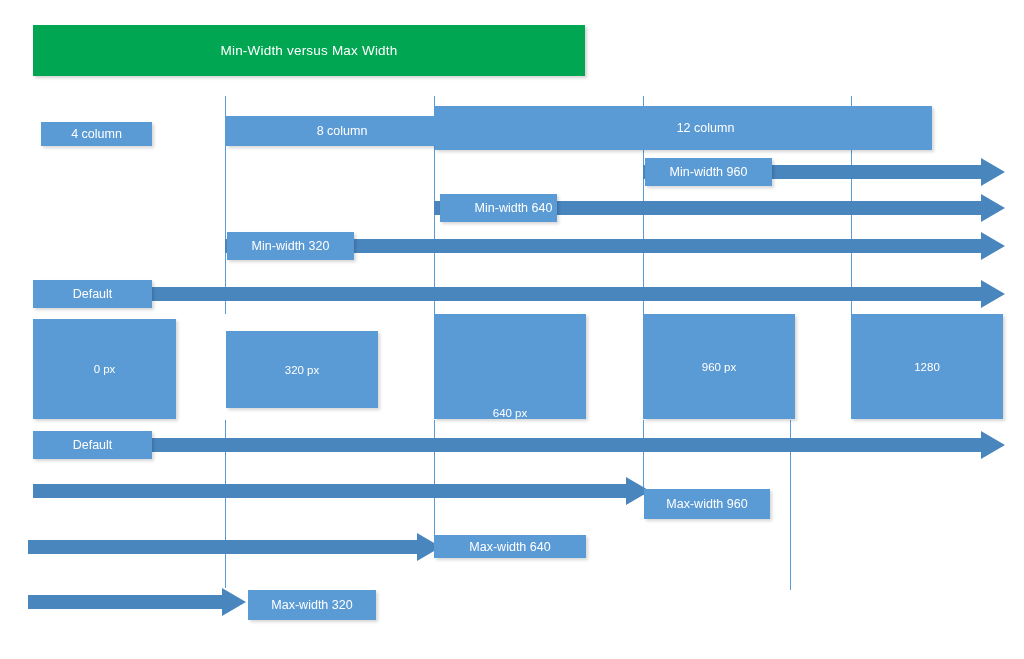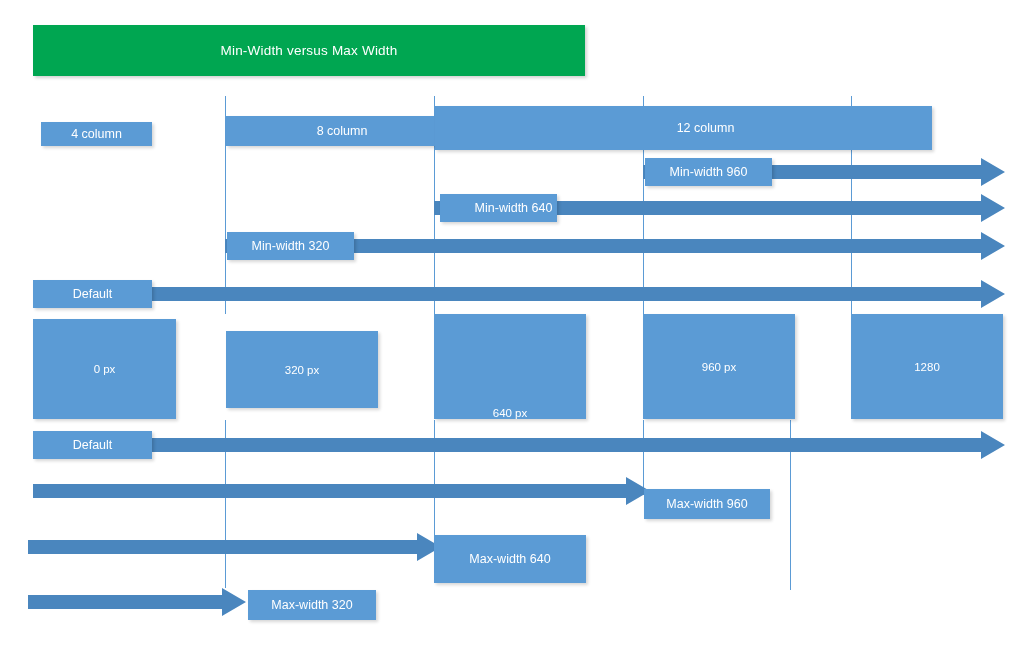--- a/index.html
+++ b/index.html
@@ -142,21 +142,21 @@
   </div>
   <div class="lbox" style="left:644px;top:489px;width:126px;height:30px;">
     <span>Max-width 960</span>
   </div>
 
   <div class="arrow" style="left:28px;top:533px;width:413px;height:28px;">
     <svg viewBox="0 0 413 28" preserveAspectRatio="none">
       <path d="M0,7 L389,7 L389,0 L413,14 L389,28 L389,21 L0,21 Z" fill="#4A86BE"></path>
     </svg>
   </div>
-  <div class="lbox" style="left:434px;top:535px;width:152px;height:48px;">
+  <div class="lbox" style="left:434px;top:535px;width:152px;height:23px;">
     <span>Max-width 640</span>
   </div>
 
   <div class="arrow" style="left:28px;top:588px;width:218px;height:28px;">
     <svg viewBox="0 0 218 28" preserveAspectRatio="none">
       <path d="M0,7 L194,7 L194,0 L218,14 L194,28 L194,21 L0,21 Z" fill="#4A86BE"></path>
     </svg>
   </div>
   <div class="lbox" style="left:248px;top:590px;width:128px;height:30px;">
     <span>Max-width 320</span>

